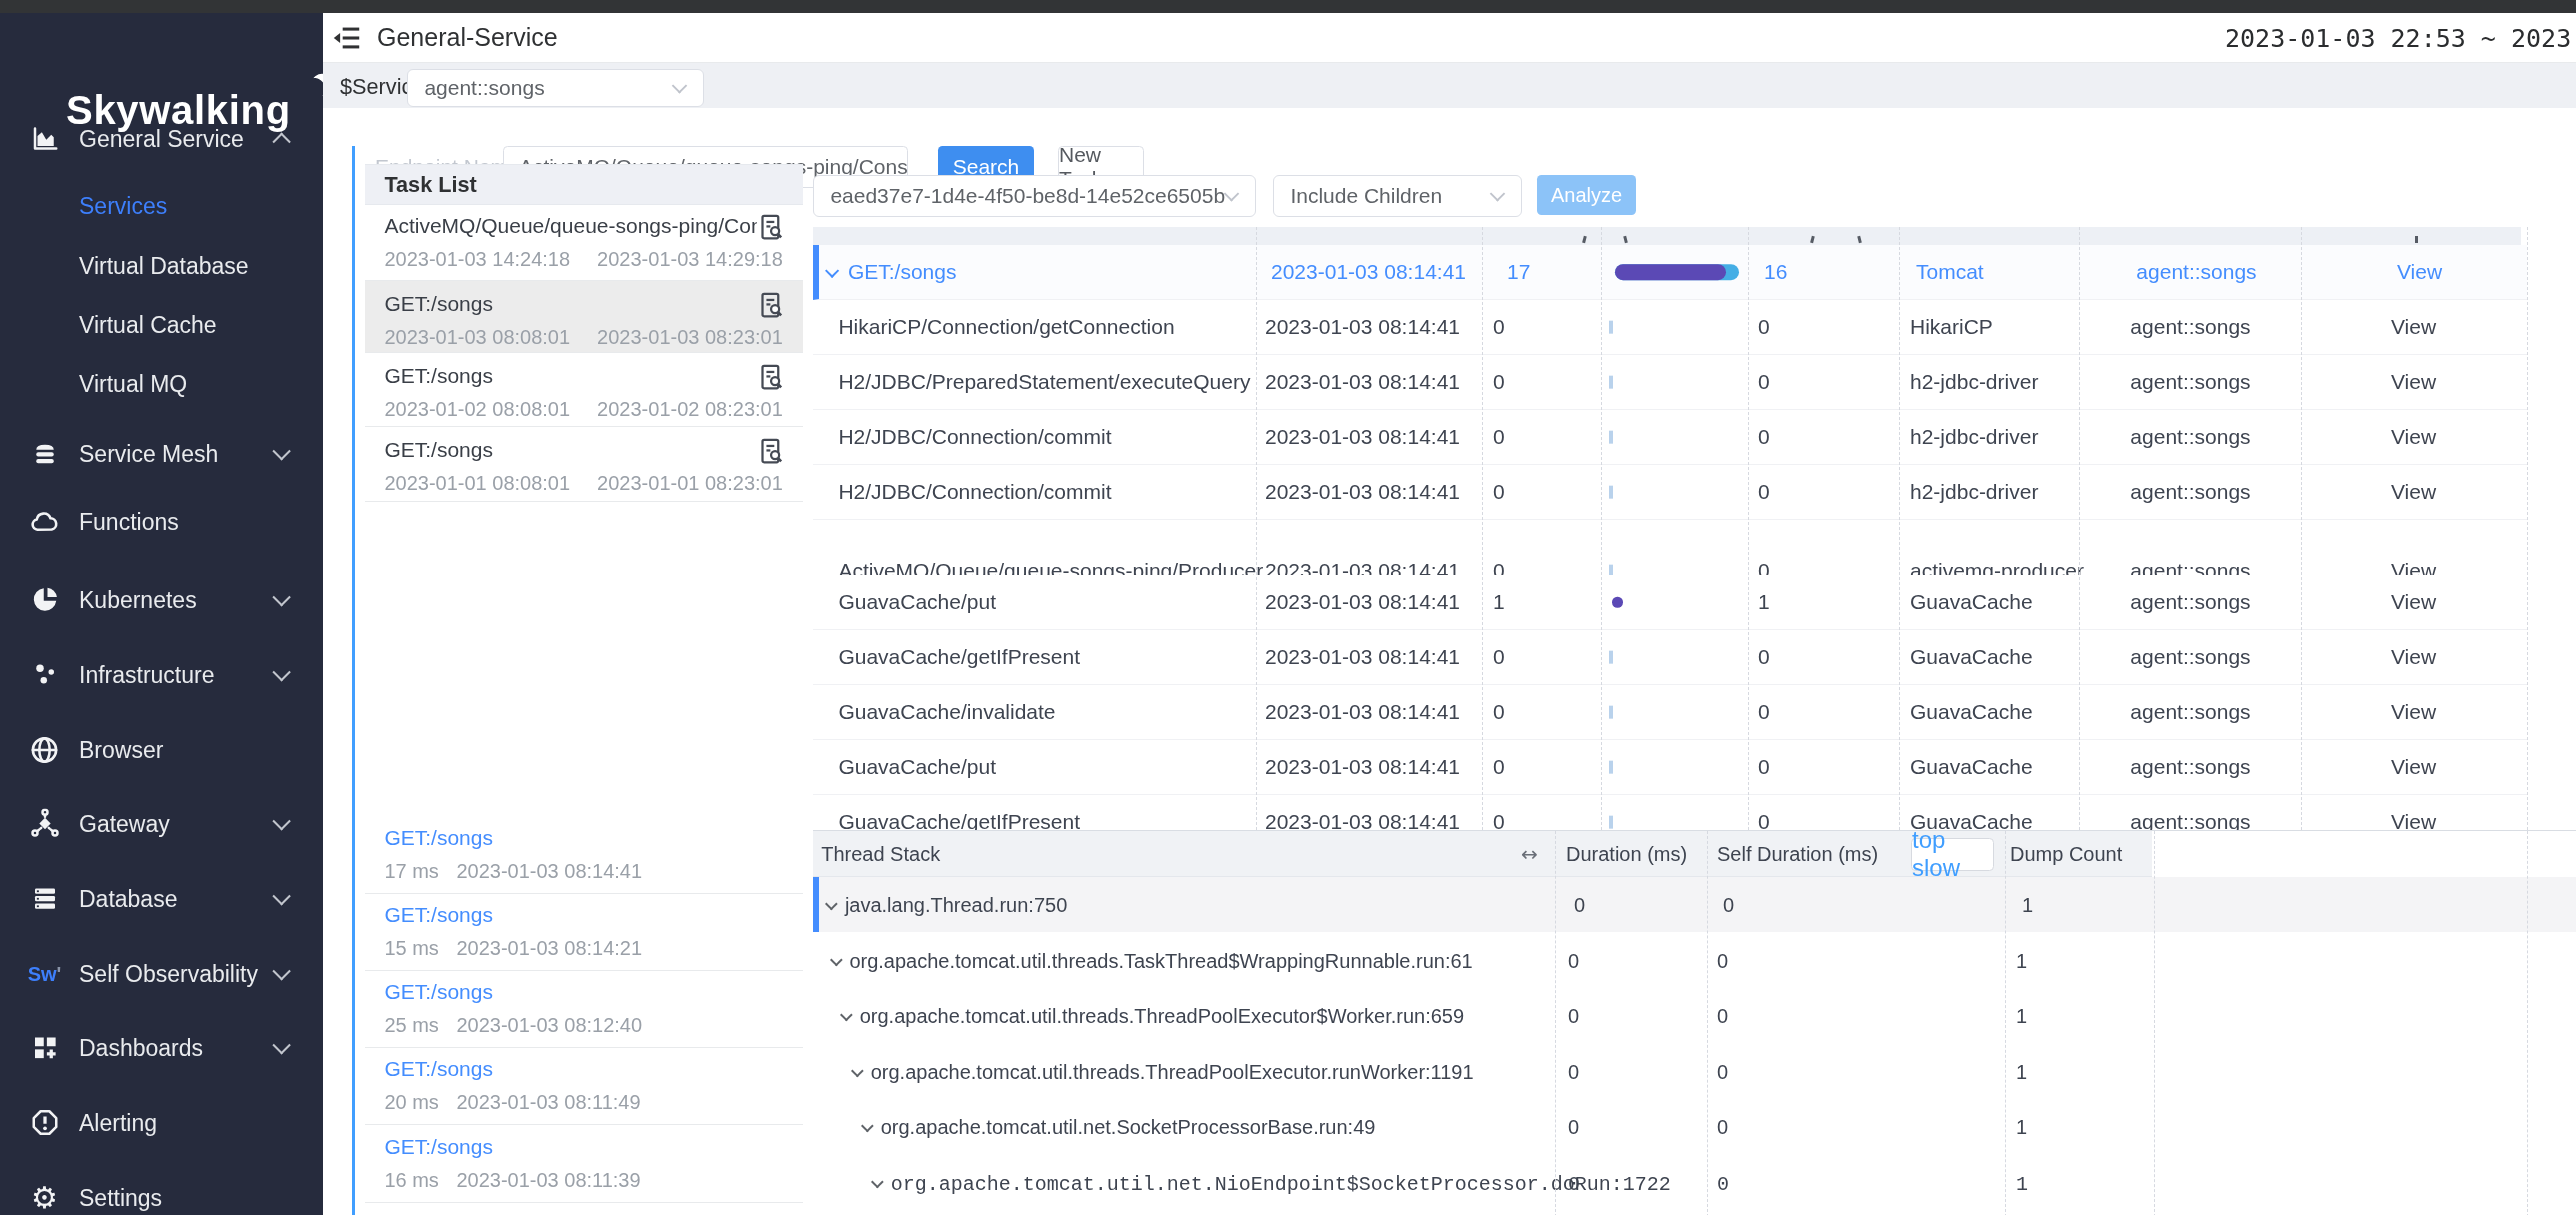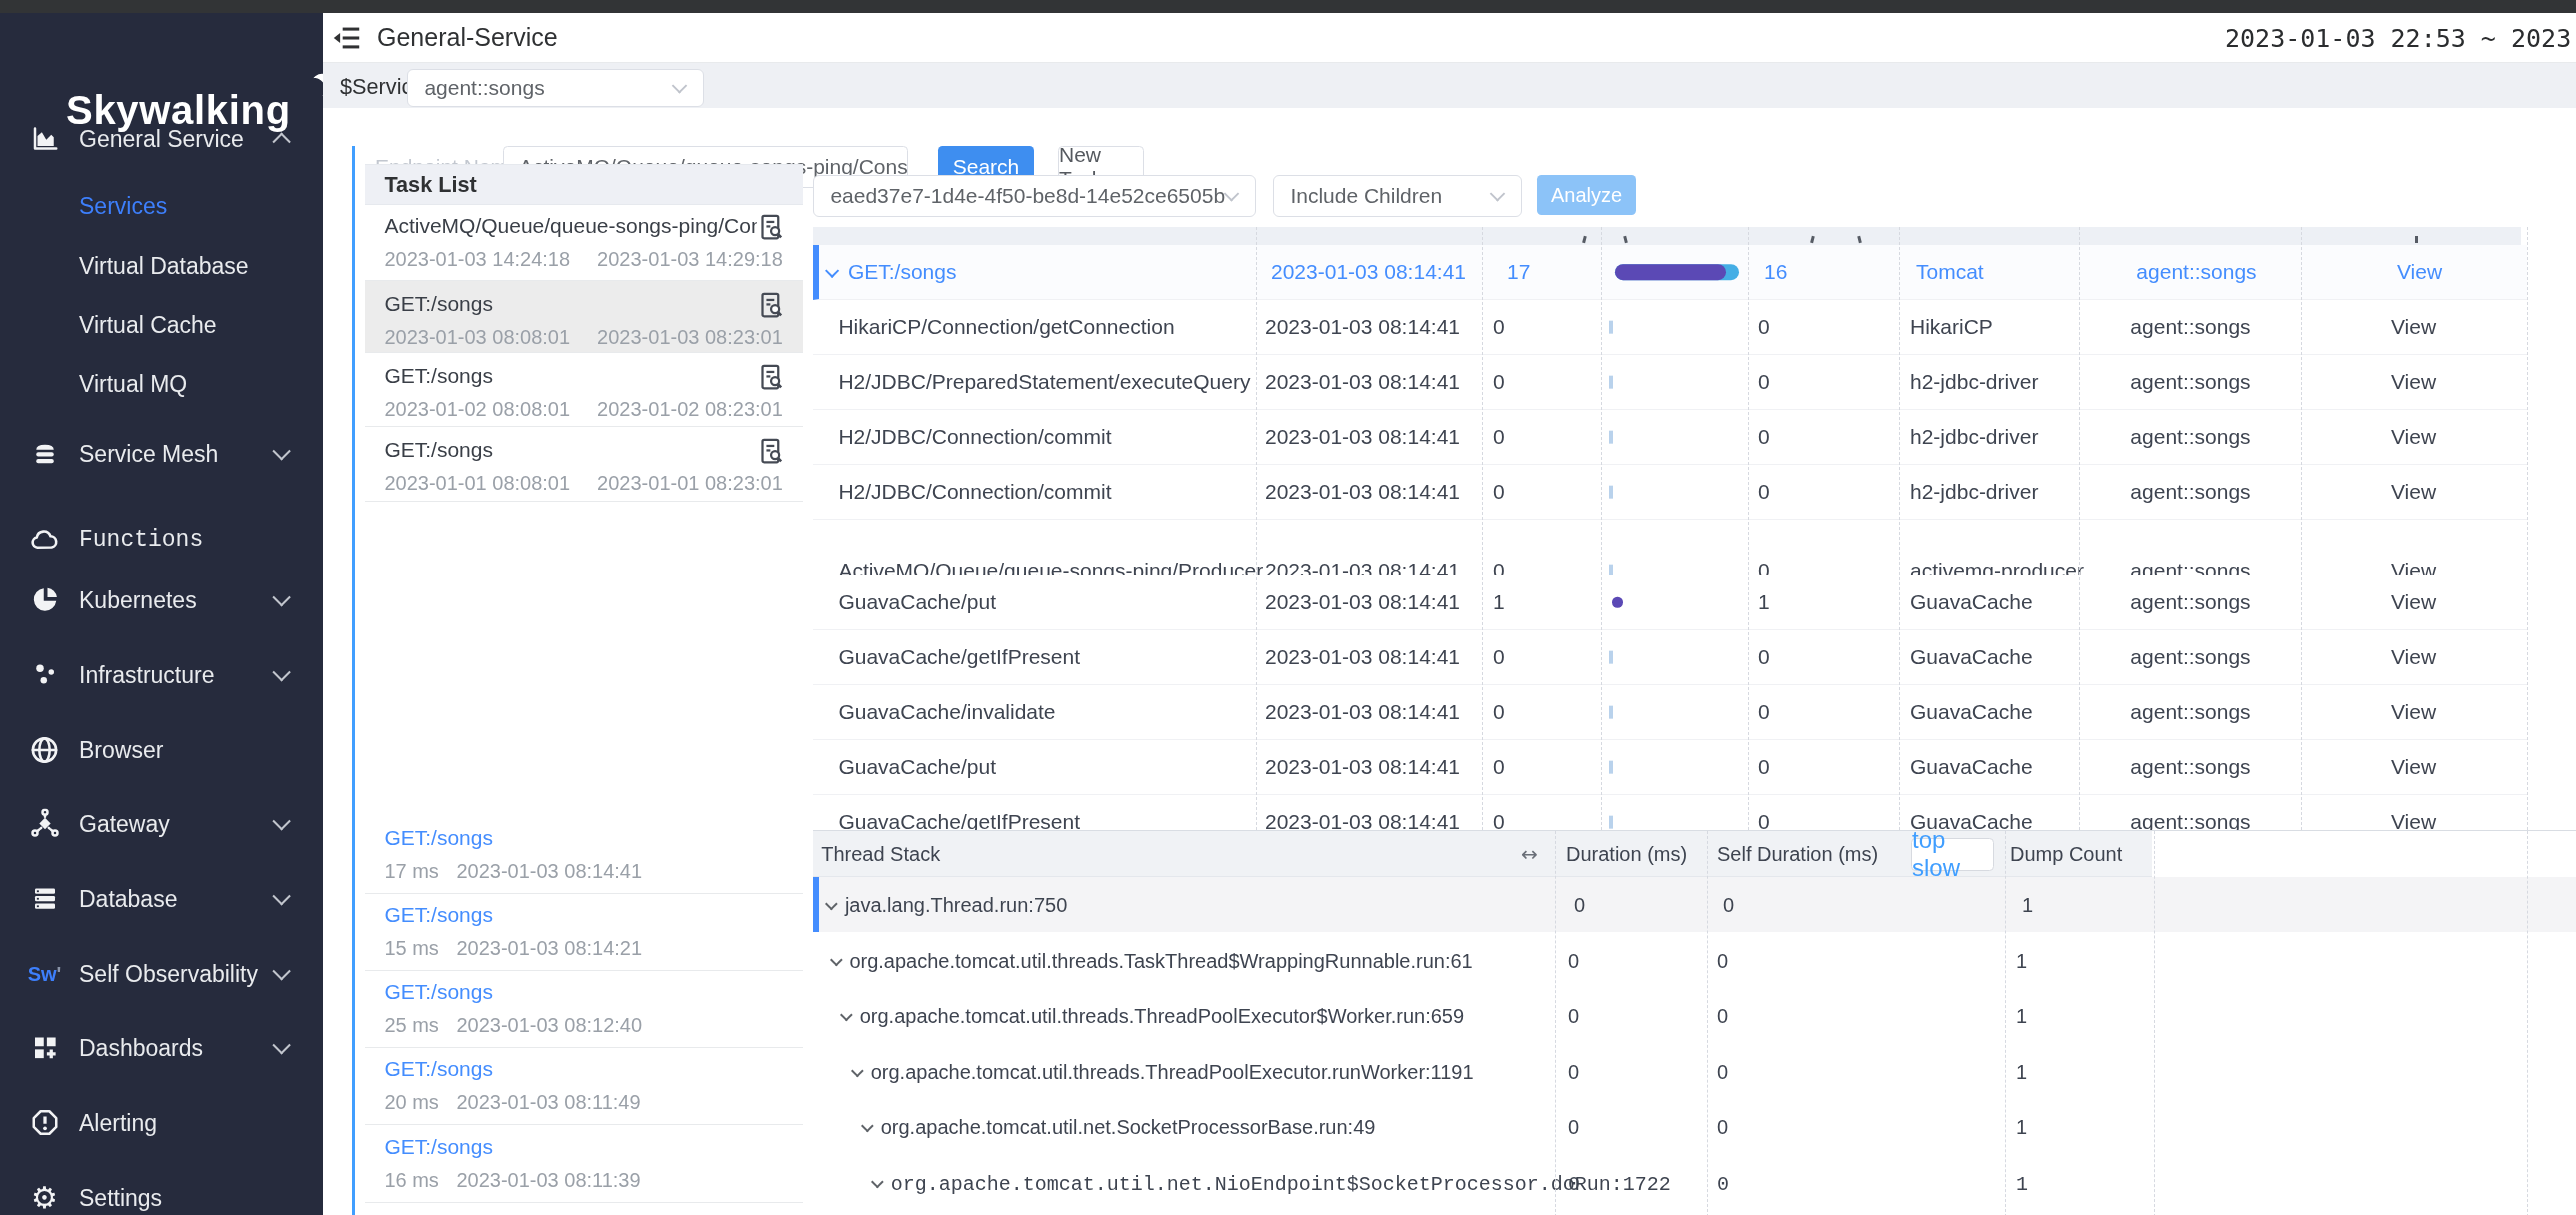--- a/index.html
+++ b/index.html
@@ -127,21 +127,21 @@
           <span class="nav-icon">
             <svg width="30" height="30" viewBox="0 0 24 24">
               <path d="M5 9 Q5 5 12 5 Q19 5 19 9 Z" fill="#f2f3f5"></path>
               <rect x="5" y="11" width="14" height="3.4" rx="1.6" fill="#f2f3f5"></rect>
               <rect x="5" y="16.4" width="14" height="3.4" rx="1.6" fill="#f2f3f5"></rect>
             </svg>
           </span>
           <span class="nav-label">Service Mesh</span>
           <span class="nav-chev chev-down"></span>
         </div>
-        <div class="nav-item" style="top: 496px; font-family: Liberation Mono, monospace;">
+        <div class="nav-item" style="top: 478px;">
           <span class="nav-icon">
             <svg width="31" height="31" viewBox="0 0 24 24">
               <path d="M6.5 18 a4 4 0 0 1 -0.5 -7.9 a5.5 5.5 0 0 1 10.6 -1 a4.4 4.4 0 0 1 1 8.7 Z" stroke="#f2f3f5" stroke-width="2" fill="none" stroke-linecap="round" stroke-linejoin="round"></path>
             </svg>
           </span>
           <span class="nav-label">Functions</span>
         </div>
         <div class="nav-item" style="top: 556px;">
           <span class="nav-icon">
             <svg width="30" height="30" viewBox="0 0 24 24">

